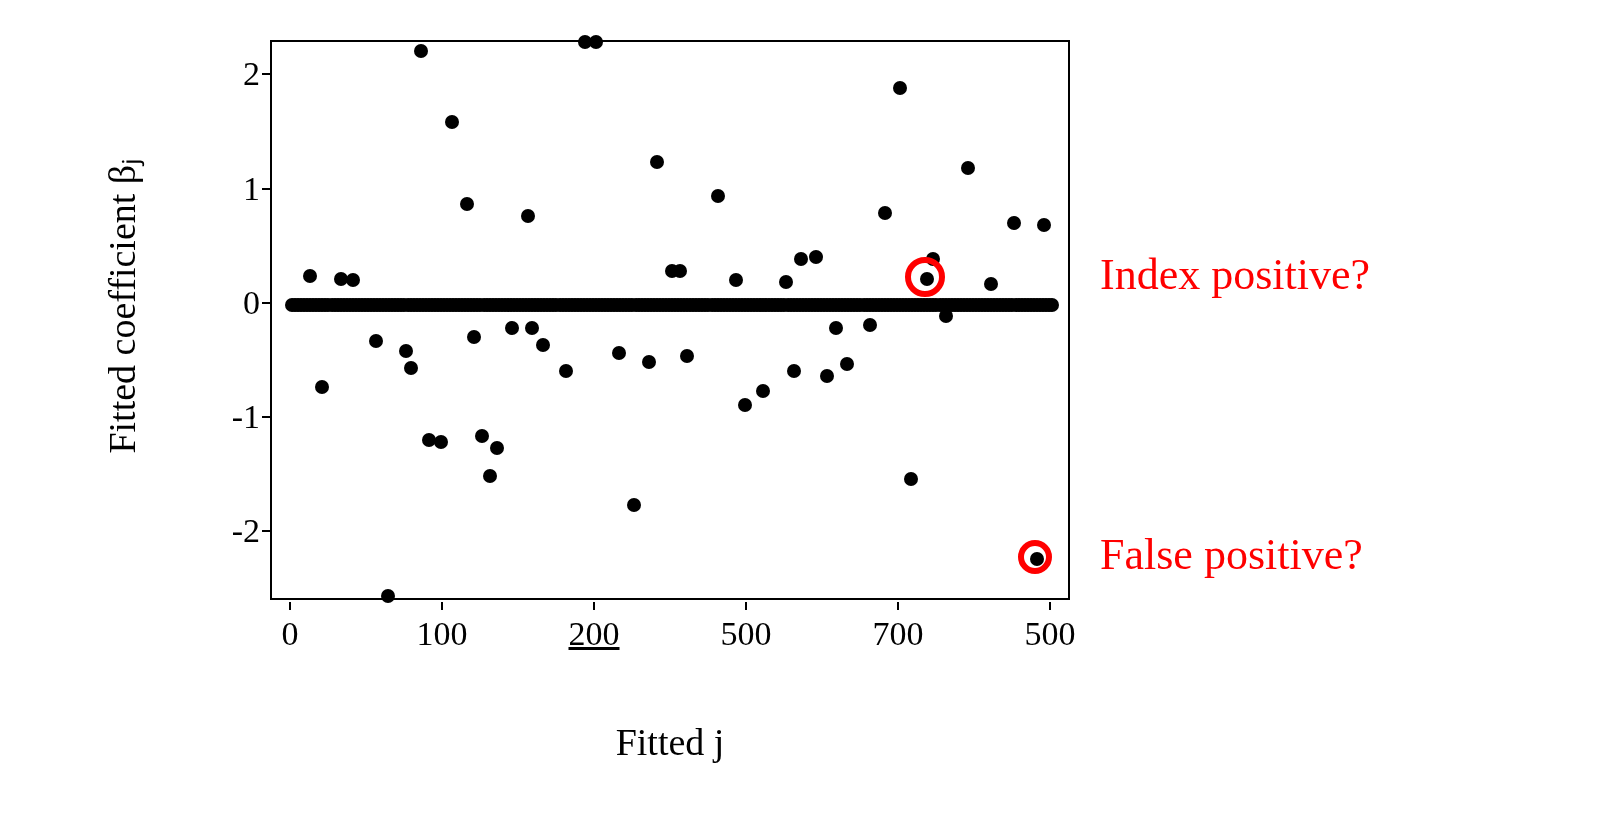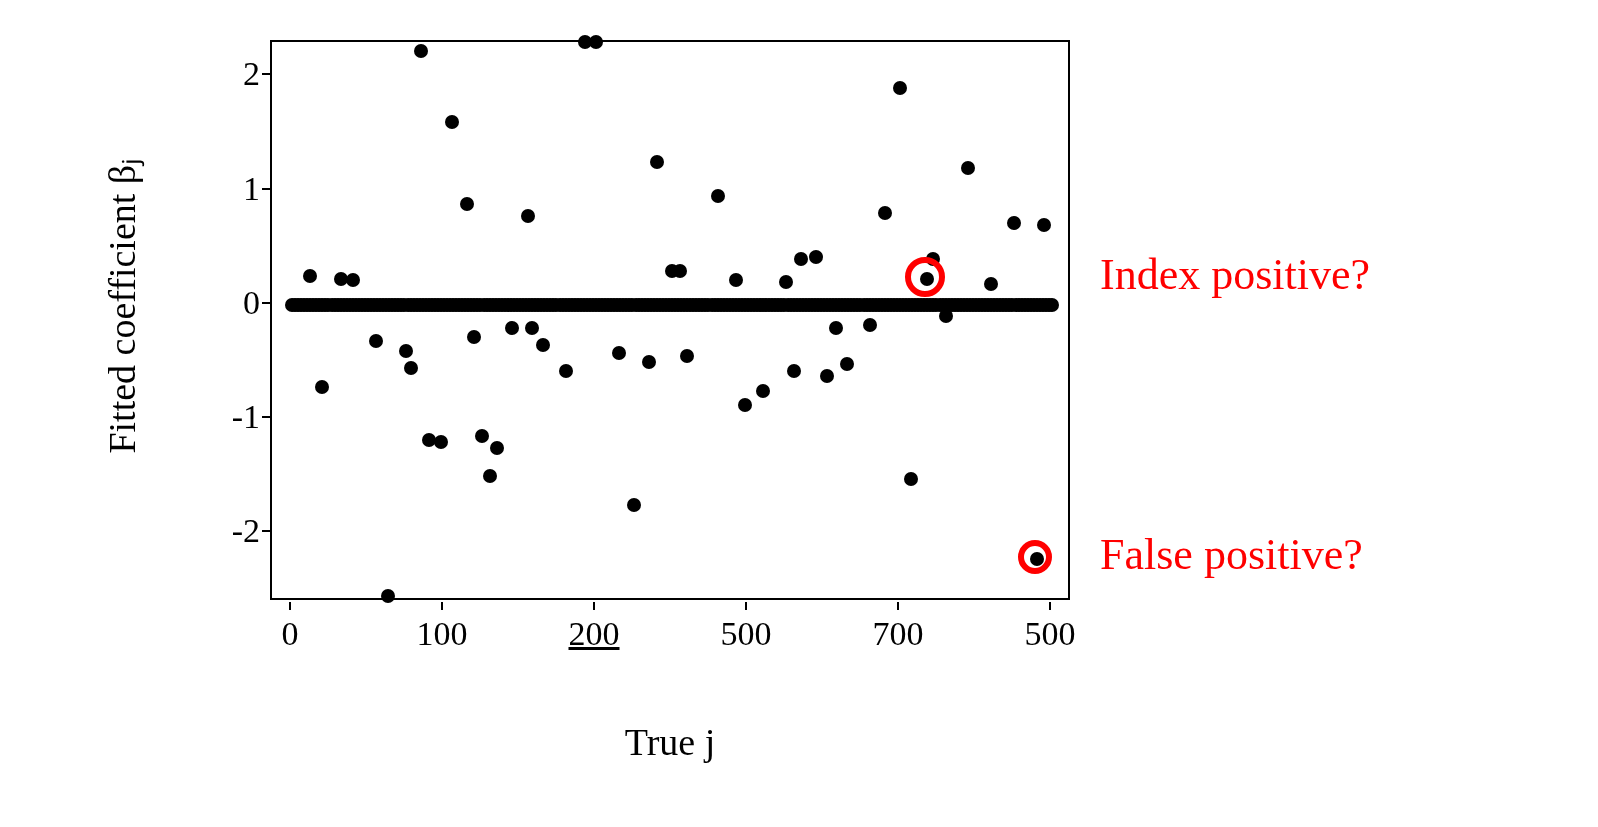--- a/index.html
+++ b/index.html
@@ -94,21 +94,21 @@
       font-size: 44px;
       white-space: nowrap;
     }
   </style>
 </head>
 <body>
 
 <div class="chart-container">
 
   <div class="y-label">Fitted coefficient βⱼ</div>
-  <div class="x-label">True j</div>
+  <div class="x-label">Fitted j</div>
 
   <div class="plot-area" id="plot-area">
       <div class="data-point" style="left: 20px; top: 262.857px;"></div>
       <div class="data-point" style="left: 23.04px; top: 262.857px;"></div>
       <div class="data-point" style="left: 26.08px; top: 262.857px;"></div>
       <div class="data-point" style="left: 29.12px; top: 262.857px;"></div>
       <div class="data-point" style="left: 32.16px; top: 262.857px;"></div>
       <div class="data-point" style="left: 35.2px; top: 262.857px;"></div>
       <div class="data-point" style="left: 38.24px; top: 262.857px;"></div>
       <div class="data-point" style="left: 41.28px; top: 262.857px;"></div>

